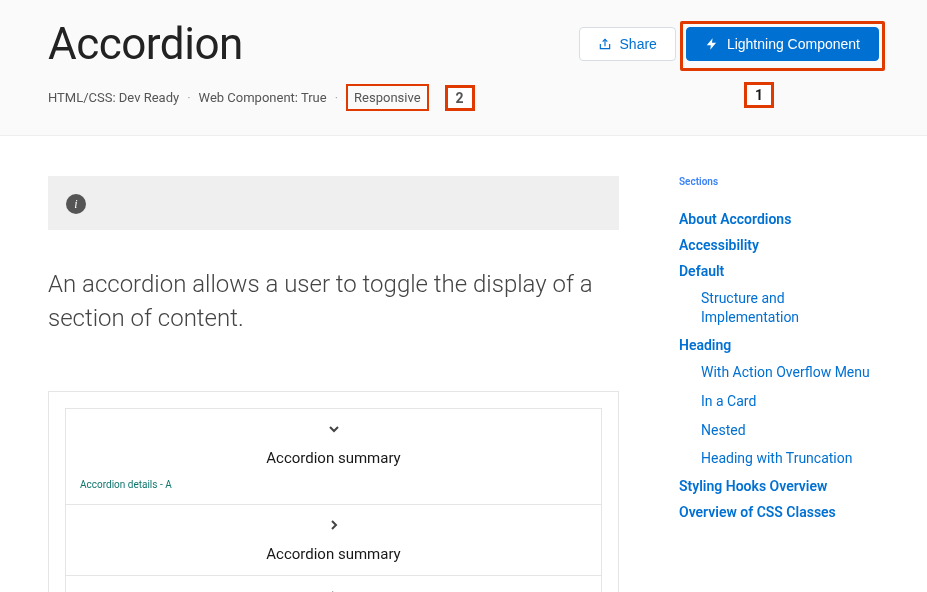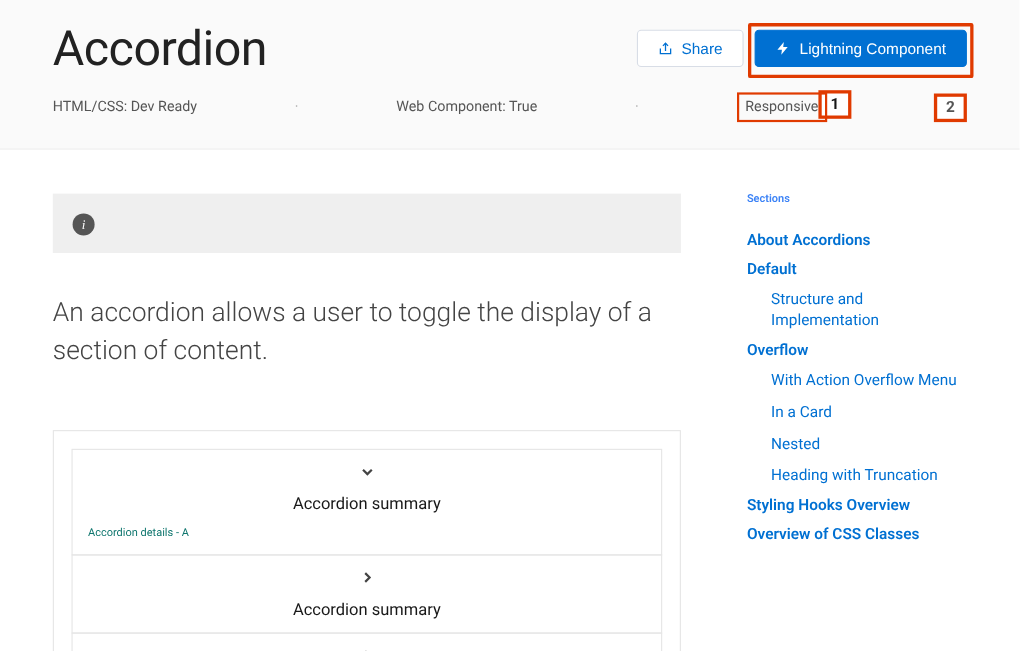--- a/index.html
+++ b/index.html
@@ -73,21 +73,20 @@
       pointer-events: none;
     }
     .badge-row {
       margin-top: 14px;
       font-size: 13px;
       color: #555;
       display: flex;
       gap: 8px;
       align-items: center;
       position: relative;
-      justify-content: space-between;
     }
     .badge-sep { color: #aaa; }
     .responsive-highlight {
       border: 2px solid #e03a00;
       padding: 4px 6px;
       display: inline-block;
     }
     .annotation-2 {
       border: 3px solid #e03a00;
       padding: 2px 8px;
@@ -257,23 +256,24 @@
         </div>
       </div>
     </div>
 
   </div>
 
   <div class="side-col">
     <h4>Sections</h4>
     <div id="toc-list">
         <a class="toc-link">About Accordions</a>
+        <a class="toc-link">Accessibility</a>
         <a class="toc-link">Default</a>
         <a class="toc-link toc-sub">Structure and Implementation</a>
-        <a class="toc-link">Overflow</a>
+        <a class="toc-link">Heading</a>
         <a class="toc-link toc-sub">With Action Overflow Menu</a>
         <a class="toc-link toc-sub">In a Card</a>
         <a class="toc-link toc-sub">Nested</a>
         <a class="toc-link toc-sub">Heading with Truncation</a>
         <a class="toc-link">Styling Hooks Overview</a>
         <a class="toc-link">Overview of CSS Classes</a>
       </div>
   </div>
 </div>
 

